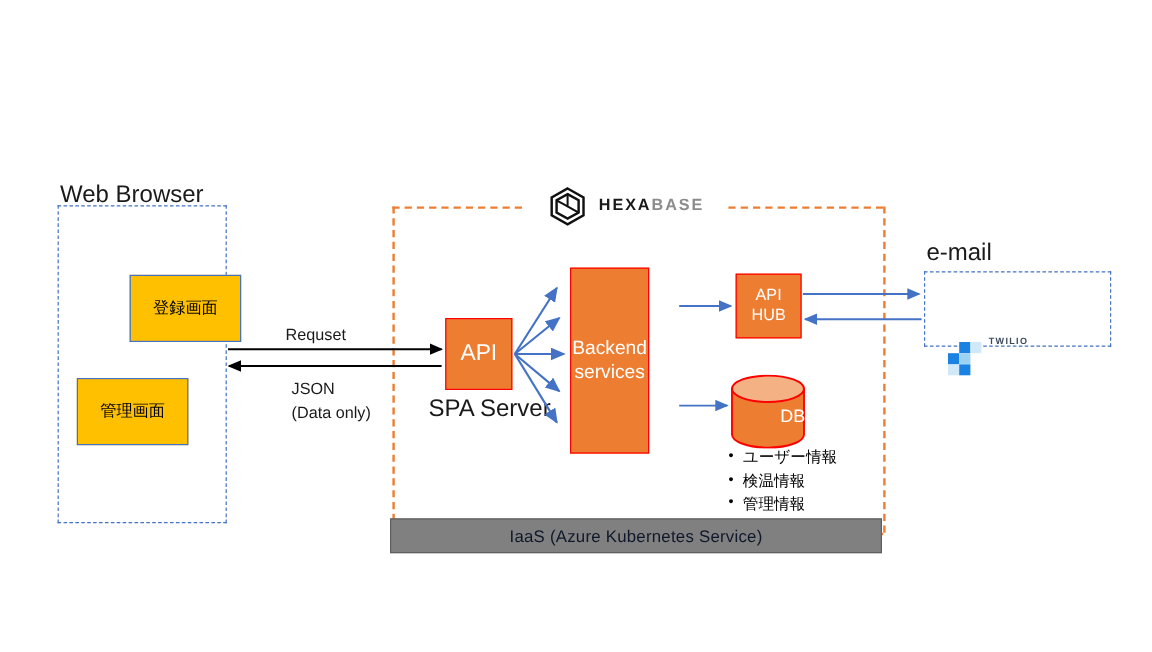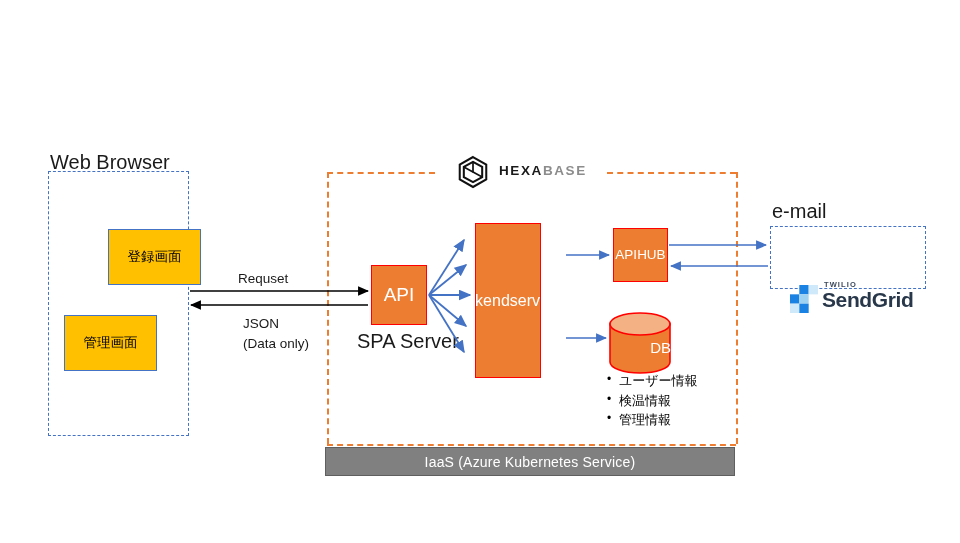--- a/index.html
+++ b/index.html
@@ -88,21 +88,21 @@
   }
   #hexabase-wordmark .hx { color: #1a1a1a; }
   #hexabase-wordmark .bs { color: #8c8c8c; }
 
   
   .orange-box {
     background: #ED7D31;
     border: 1.6px solid #FF0000;
     box-sizing: border-box;
     display: flex;
-    flex-direction: row;
+    flex-direction: column;
     align-items: center;
     justify-content: center;
     color: #ffffff;
     line-height: 1.25;
   }
   #api-box      { left: 371px; top: 265px; width: 56px; height: 60px; font-size: 19px; }
   #backend-box  { left: 475px; top: 223px; width: 66px; height: 155px; font-size: 16px; }
   #apihub-box   { left: 613px; top: 228px; width: 55px; height: 54px; font-size: 13.5px; }
 
   #spa-label { left: 357px; top: 330px; }
@@ -117,26 +117,26 @@
   
   #db-list { left: 607px; top: 371px; font-size: 13px; color: #000; line-height: 1.5; }
   #db-list li { list-style: none; position: relative; padding-left: 12px; white-space: nowrap;}
   #db-list li:before {
     content: "\2022"; position: absolute; left: 0; top: -1px; font-size: 12px;
   }
   #db-list ul { margin: 0; padding: 0; }
 
   
   #iaas-bar {
-    left: 325px; top: 447px; width: 410px; height: 29px;
+    left: 325px; top: 432px; width: 410px; height: 29px;
     background: #808080;
     border: 1px solid #5f5f5f;
     box-sizing: border-box;
     display: flex; align-items: center; justify-content: center;
-    color: #ffffff; font-size: 14px; letter-spacing: 0.2px;
+    color: #0f172a; font-size: 14px; letter-spacing: 0.2px;
   }
 
   
   #email-label { left: 772px; top: 200px; }
   #sendgrid-box {
     left: 770px; top: 226px; width: 156px; height: 63px;
     border: 1.3px dashed #4472C4;
     box-sizing: border-box; background: #fff;
   }
   #sendgrid-logo { left: 790px; top: 240px; width: 120px; height: 36px; margin-top: 40px; }
@@ -231,21 +231,20 @@
   <div class="abs" id="sendgrid-logo">
     <svg width="28" height="28" viewBox="0 0 30 30" style="position:absolute;left:0;top:5px;">
       <rect x="0" y="10" width="10" height="10" fill="#1A82E2"></rect>
       <rect x="10" y="0" width="10" height="10" fill="#1A82E2"></rect>
       <rect x="10" y="10" width="10" height="10" fill="#9DD2F2"></rect>
       <rect x="0" y="20" width="10" height="10" fill="#CFE8FA"></rect>
       <rect x="10" y="20" width="10" height="10" fill="#1A82E2"></rect>
       <rect x="20" y="0" width="10" height="10" fill="#CFE8FA"></rect>
     </svg>
     <span id="sg-twilio">TWILIO</span>
-    <span id="sg-name">SendGrid</span>
   </div>
 
   <div class="abs plain-label" id="lbl-request">Requset</div>
   <div class="abs plain-label" id="lbl-json">
     <div>JSON</div>
     <div>(Data only)</div>
   </div>
 
   <svg class="abs" id="arrows">
     <defs>

